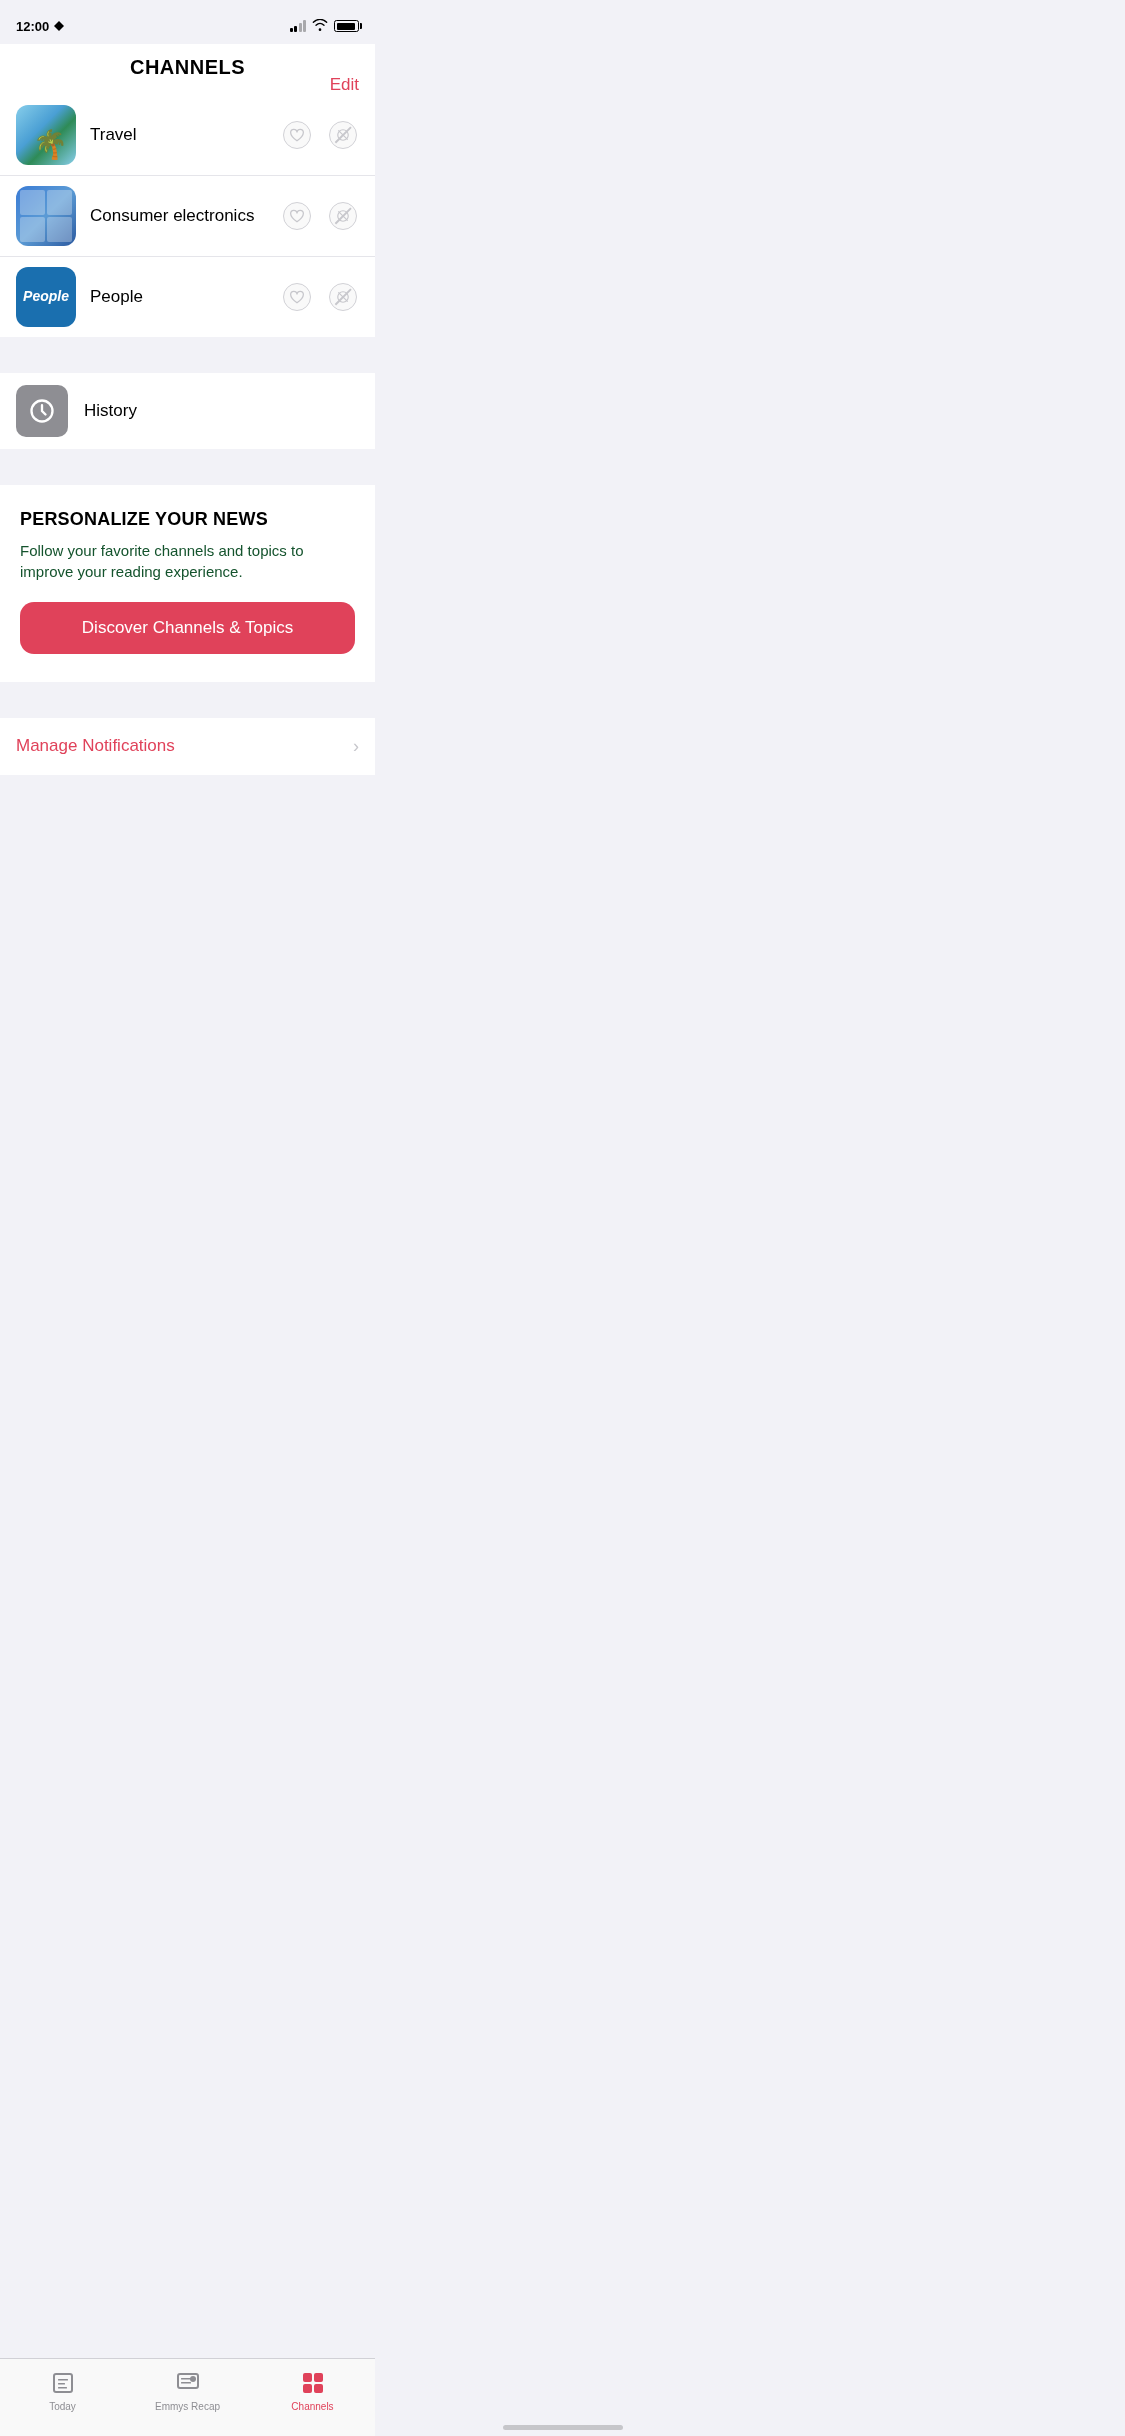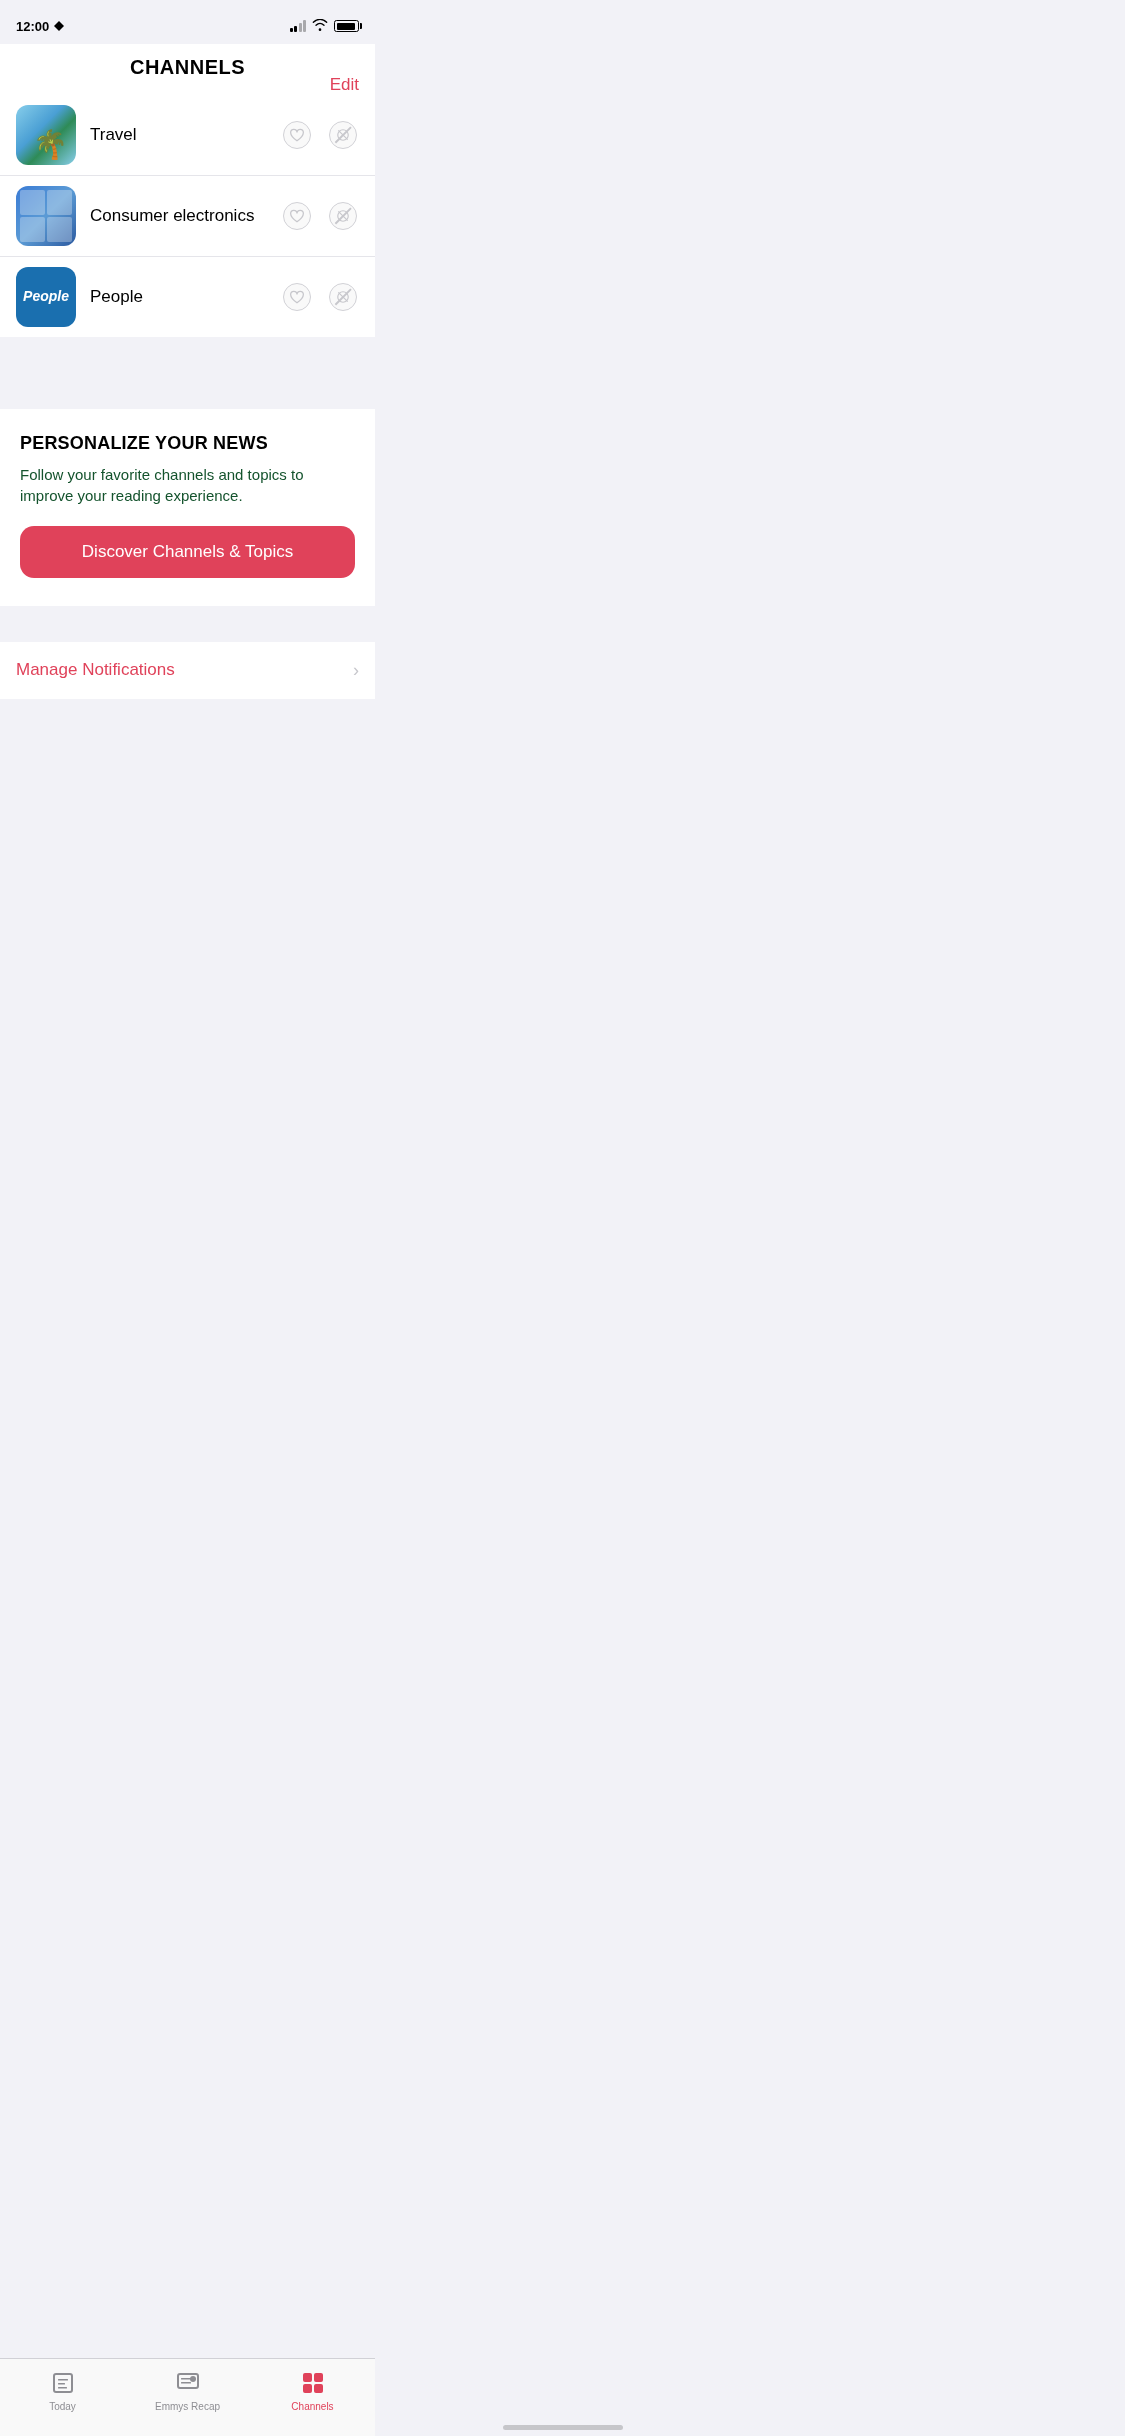--- a/index.html
+++ b/index.html
@@ -499,20 +499,29 @@
       </button>
     </div>
   </div>
 </div>
 
 <div class="section-separator"></div>
 
 <div class="secondary-list main-content">
 
 
+  <div class="secondary-item">
+    <div class="secondary-icon">
+      <svg viewBox="0 0 24 24">
+        <circle cx="12" cy="12" r="9" fill="none" stroke="#fff" stroke-width="2"></circle>
+        <path d="M12 7v5l3 3" stroke="#fff" stroke-width="2" fill="none" stroke-linecap="round"></path>
+      </svg>
+    </div>
+    <span class="secondary-name">History</span>
+  </div>
 </div>
 
 <div class="section-separator"></div>
 
 <div class="personalize-section main-content">
   <div class="personalize-title">PERSONALIZE YOUR NEWS</div>
   <div class="personalize-desc">Follow your favorite channels and topics to improve your reading experience.</div>
   <button class="discover-btn">Discover Channels &amp; Topics</button>
 </div>
 

